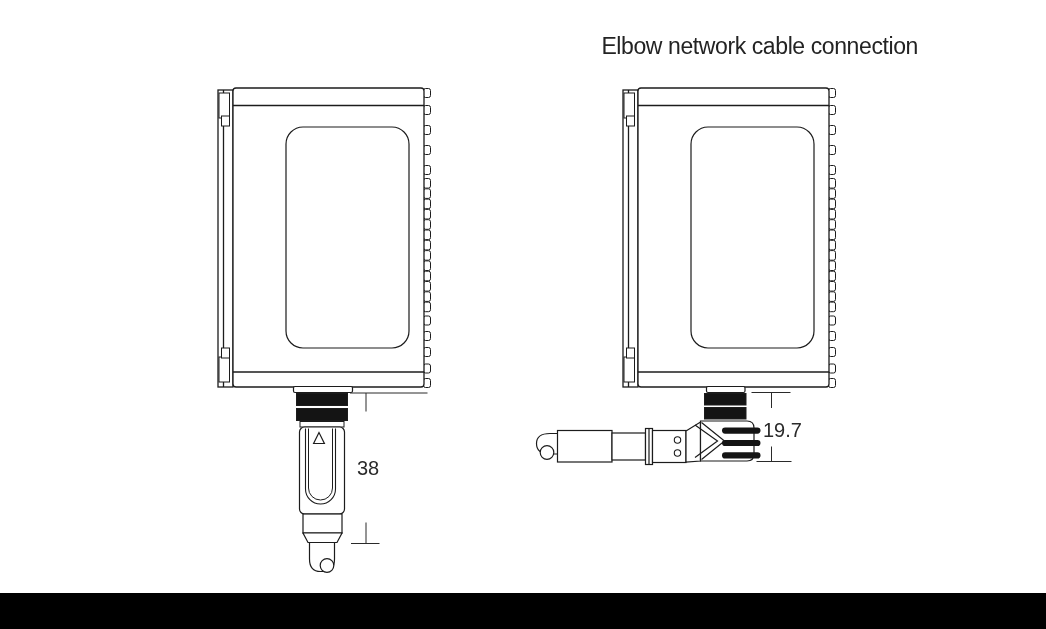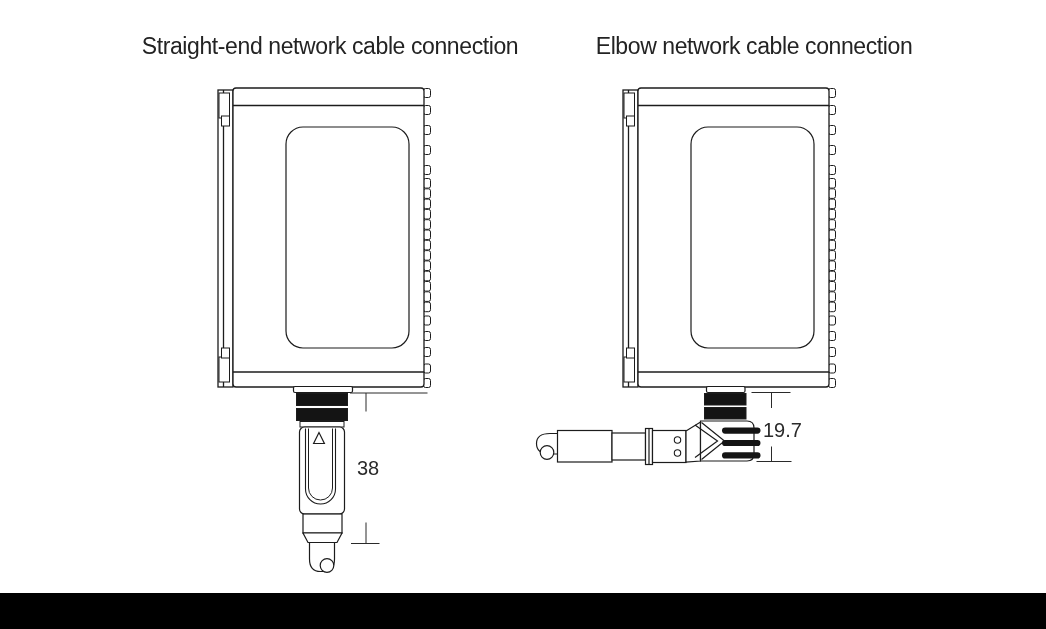--- a/index.html
+++ b/index.html
@@ -2,32 +2,31 @@
 <html><head>
 <meta charset="utf-8">
 <style>
   html,body{margin:0;padding:0;background:#fff;}
   #stage{position:relative;width:1046px;height:629px;background:#fff;overflow:hidden;
          font-family:"Liberation Sans",sans-serif;}
   .fig-title{position:absolute;top:33px;width:420px;text-align:center;
              font-size:23px;letter-spacing:-0.4px;color:#232323;line-height:26px;
              white-space:nowrap;}
   #title-left{left:120px;}
-  #title-right{left:544px;}
+  #title-right{left:498px;text-align:right;}
   #drawing-svg{position:absolute;left:0;top:0;width:1046px;height:629px;}
   #footer-bar{position:absolute;left:0;top:593px;width:1046px;height:36px;background:#000;}
   svg text{font-family:"Liberation Sans",sans-serif;fill:#2b2b2b;}
   .dim-label{font-size:20px;}
 </style>
 </head>
 <body>
 
 <div id="stage" style="background: rgb(255, 255, 255);">
 
-  <div class="fig-title" id="title-left">Straight-end network cable connection</div>
 
   <div class="fig-title" id="title-right">Elbow network cable connection</div>
 
   <svg id="drawing-svg" viewBox="0 0 1046 629" xmlns="http://www.w3.org/2000/svg" xmlns:xlink="http://www.w3.org/1999/xlink">
 
     <defs>
 
       <g id="device" fill="#fff" stroke="#1c1c1c" stroke-width="1.3">
 
         <rect x="218" y="90" width="15" height="297"></rect>

